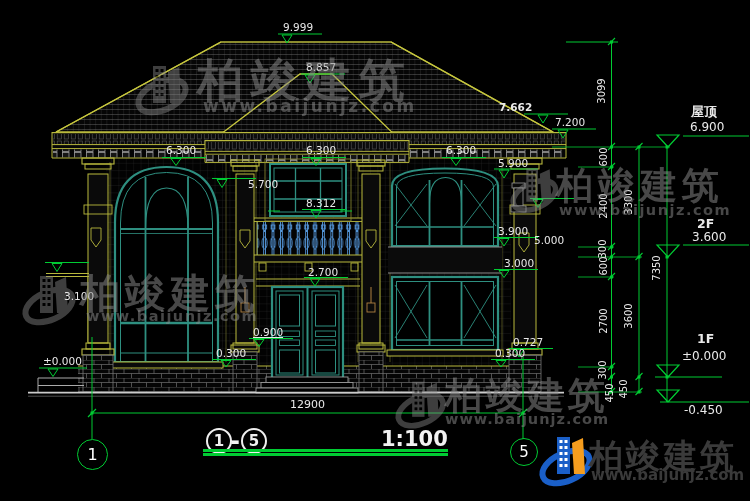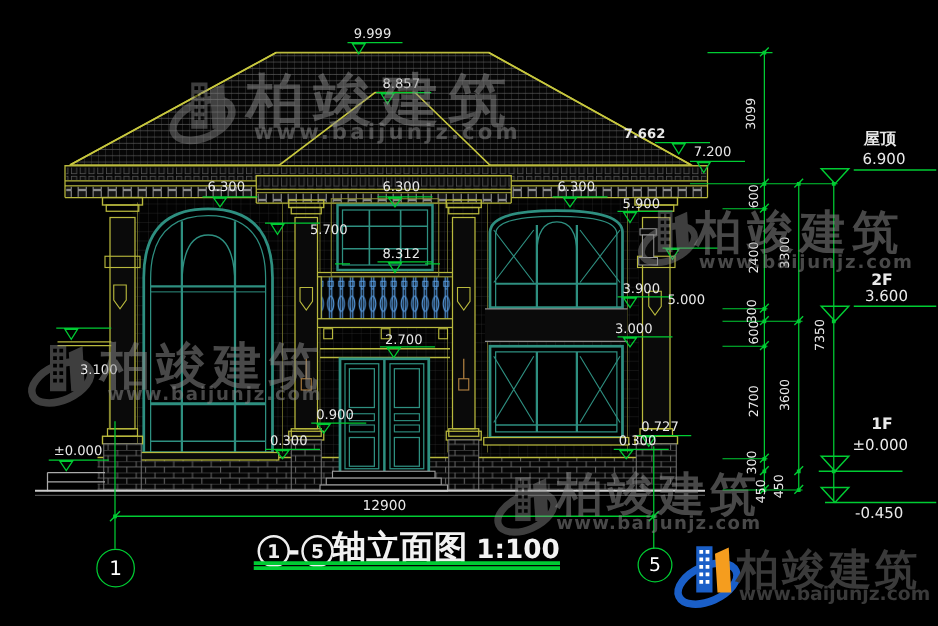--- a/index.html
+++ b/index.html
@@ -338,23 +338,23 @@
       <span class="lab" style="left: 555px; top: 117px;">7.200</span>
       <span class="lab" style="left: 166px; top: 145px;">6.300</span>
       <span class="lab" style="left: 306px; top: 145px;">6.300</span>
       <span class="lab" style="left: 446px; top: 145px;">6.300</span>
       <span class="lab" style="left: 498px; top: 158px;">5.900</span>
       <span class="lab" style="left: 216px; top: 179px; margin-left: 32px;">5.700</span>
       <span class="lab" style="left: 534px; top: 187px; margin-top: 48px;">5.000</span>
       <span class="lab" style="left: 306px; top: 198px;">8.312</span>
       <span class="lab" style="left: 498px; top: 226px;">3.900</span>
       <span class="lab" style="left: 64px; top: 251px; margin-top: 40px;">3.100</span>
-      <span class="lab" style="left: 492px; top: 258px; text-align: right;">3.000</span>
+      <span class="lab" style="left: 504px; top: 258px; text-align: right;">3.000</span>
       <span class="lab" style="left: 308px; top: 267px;">2.700</span>
-      <span class="lab" style="left: 253px; top: 327px;">0.900</span>
+      <span class="lab" style="left: 253px; top: 327px; text-decoration: underline;">0.900</span>
       <span class="lab" style="left: 513px; top: 337px;">0.727</span>
       <span class="lab" style="left: 216px; top: 348px;">0.300</span>
       <span class="lab" style="left: 495px; top: 348px;">0.300</span>
       <span class="lab" style="left: 43px; top: 356px;">±0.000</span>
       <span class="lab" style="left: 290px; top: 399px; font-size: 11px;">12900</span>
       <span class="lab" style="left: 691px; top: 105px; font-size: 13px; font-weight: bold;">屋顶</span>
       <span class="lab" style="left: 690px; top: 121px; font-size: 12px;">6.900</span>
       <span class="lab" style="left: 697px; top: 218px; font-size: 12.5px; font-weight: bold;">2F</span>
       <span class="lab" style="left: 692px; top: 231px; font-size: 12px;">3.600</span>
       <span class="lab" style="left: 697px; top: 333px; font-size: 12.5px; font-weight: bold;">1F</span>
@@ -370,21 +370,20 @@
       <span class="lab rot" style="left: 610px; top: 393px; font-size: 10px;">450</span>
       <span class="lab rot" style="left: 629px; top: 202px; font-size: 10px;">3300</span>
       <span class="lab rot" style="left: 629px; top: 316px; font-size: 10px;">3600</span>
       <span class="lab rot" style="left: 624px; top: 389px; font-size: 10px;">450</span>
       <span class="lab rot" style="left: 657px; top: 268px; font-size: 10px;">7350</span>
     </div>
 
 <span class="title-circle" style="left:206px;top:428px;width:22px;height:22px;font-size:15px;">1</span>
 <span class="title-text" style="left:230px;top:429px;font-size:24px;">-</span>
 <span class="title-circle" style="left:241px;top:428px;width:22px;height:22px;font-size:15px;">5</span>
-<span class="title-text" style="left:266px;top:425px;font-size:27px;">轴立面图</span>
 <span class="title-text" style="left:381px;top:429px;font-size:21px;">1:100</span>
 <div class="underline" style="left:203px;top:449px;width:245px;height:2.6px;"></div>
 <div class="underline" style="left:203px;top:453.4px;width:245px;height:2.6px;"></div>
 
 <span class="axis-bubble" style="left:77px;top:439px;width:29px;height:29px;font-size:16px;">1</span>
 <span class="axis-bubble" style="left:510px;top:438px;width:26px;height:26px;font-size:15px;">5</span>
 
 <span class="wm-t" style="left:197px;top:57px;font-size:46px;letter-spacing:8px;">柏竣建筑</span>
 <span class="wm-t" style="left:203px;top:98px;font-size:17px;letter-spacing:2.5px;">www.baijunjz.com</span>
 <span class="wm-t" style="left:556px;top:167px;font-size:37px;letter-spacing:5px;">柏竣建筑</span>

